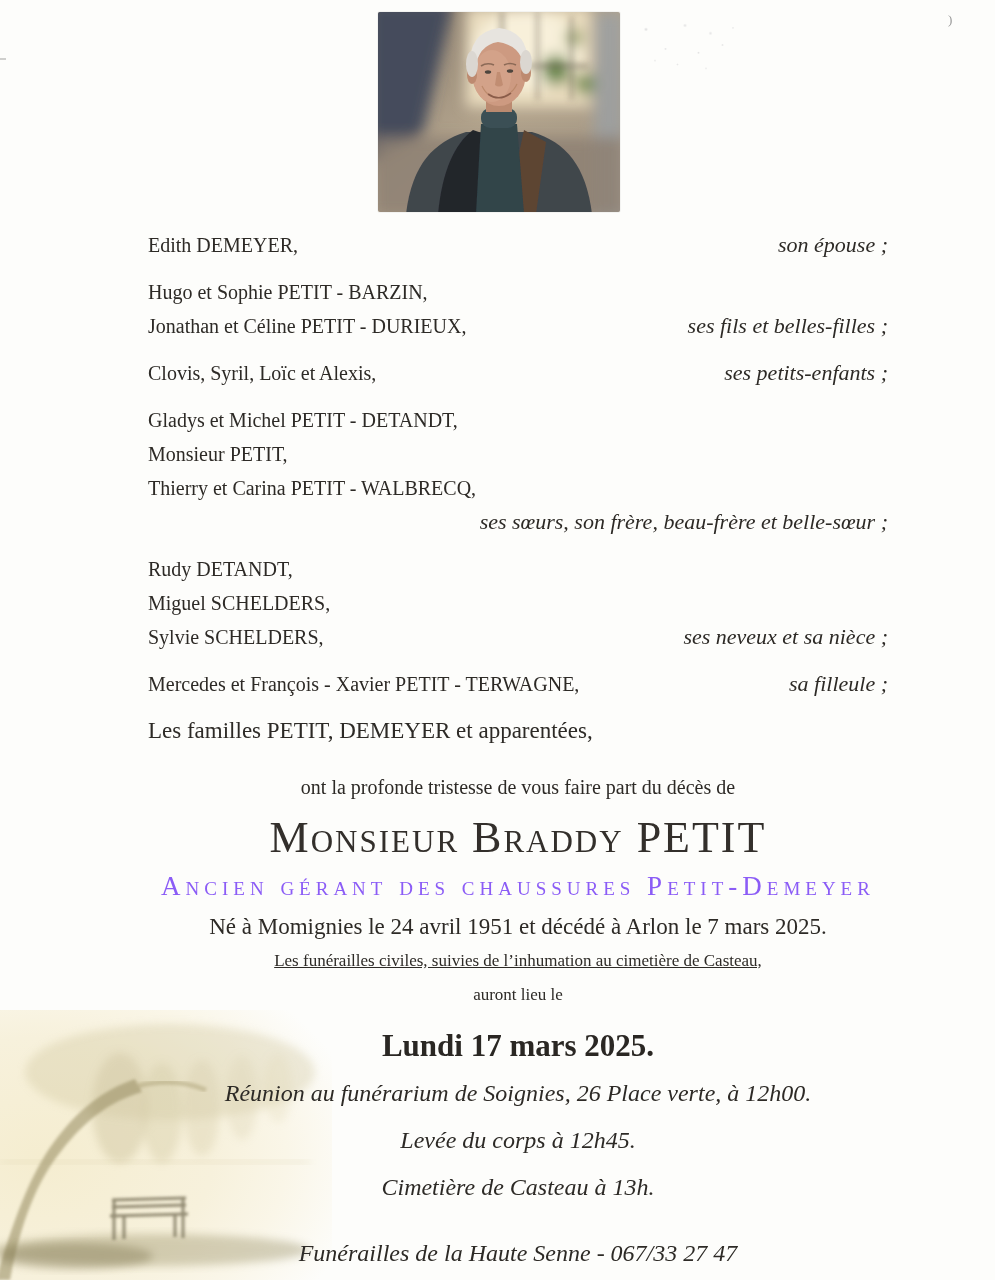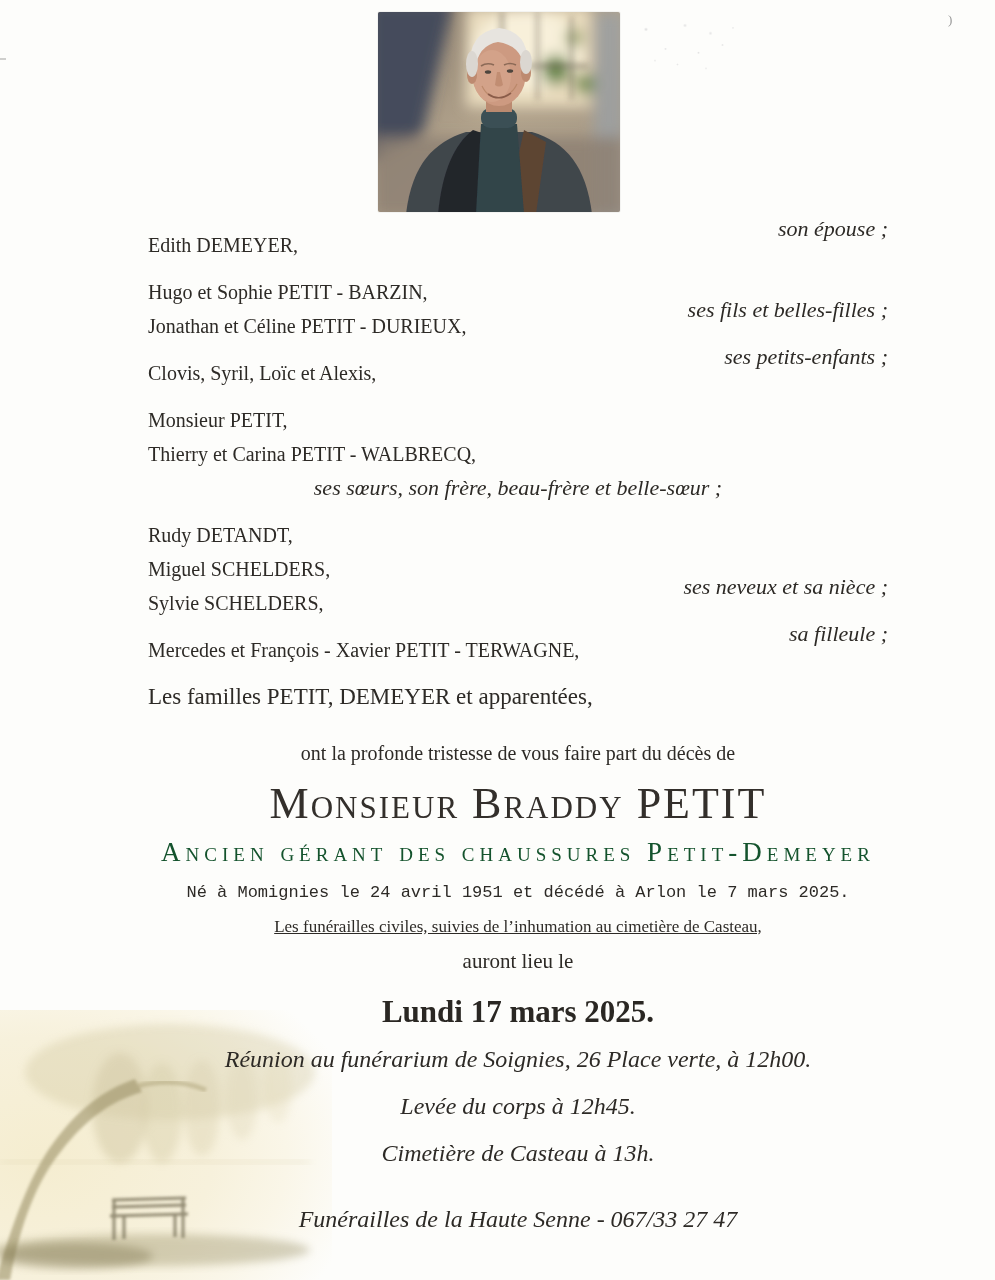--- a/index.html
+++ b/index.html
@@ -41,36 +41,36 @@
       radial-gradient(2px 2px at 52% 80%, rgba(110,110,120,.14), transparent 70%),
       radial-gradient(2px 2px at 18% 70%, rgba(110,110,120,.15), transparent 70%);
   }
   .corner-mark{position:absolute;left:948px;top:12px;color:#9a9a9a;font-size:13px;}
   .edge-mark{position:absolute;left:0;top:58px;width:6px;height:2px;background:rgba(120,120,120,.35);}
   
   .content{position:absolute;left:148px;top:228px;width:740px;}
   .mourner-group{position:relative;margin-bottom:13px;}
   .name-line{font-size:20px;line-height:34px;white-space:nowrap;}
   .relation{font-style:italic;font-size:22px;line-height:34px;white-space:nowrap;}
-  .relation.abs{position:absolute;right:0;bottom:16px;}
-  .relation.own-line{display:block;text-align:center;font-family:Liberation Serif, serif;}
+  .relation.abs{position:absolute;right:0;bottom:0;}
+  .relation.own-line{display:block;text-align:right;font-family:Liberation Serif, serif;}
   .families-line{font-size:23px;line-height:34px;margin-top:6px;}
   .center{text-align:center;}
   .intro-line{font-size:20px;line-height:34px;margin-top:22px;}
   .deceased-name{
     font-size:44px;line-height:56px;margin-top:6px;
     font-variant:small-caps;letter-spacing:2px;color:#332f2b;
   }
   .deceased-subtitle{
     font-size:27px;line-height:36px;margin-top:2px;
-    font-variant:small-caps;letter-spacing:5px;color:#14532d;
-  }
-  .life-dates{font-size:17px;line-height:34px;margin-top:6px;font-family:Liberation Mono, monospace;}
+    font-variant:small-caps;letter-spacing:5px;color:#8b5cf6;
+  }
+  .life-dates{font-size:23px;line-height:34px;margin-top:6px;}
   .funeral-line1{font-size:17px;line-height:34px;text-decoration:underline;}
-  .funeral-line2{font-size:21px;line-height:34px;}
+  .funeral-line2{font-size:17px;line-height:34px;}
   .date-line{font-size:31px;line-height:44px;margin-top:12px;font-weight:bold;color:#2a2723;}
   .event-line{font-style:italic;font-size:24px;line-height:34px;}
   .event-1{margin-top:8px;text-align:center;}
   .event-2{margin-top:13px;text-align:center;}
   .event-3{margin-top:13px;}
   .footer-line{font-style:italic;font-size:24px;line-height:34px;margin-top:32px;}
 </style>
 </head>
 <body>
 
@@ -187,20 +187,21 @@
       <div class="name-line">Jonathan et Céline PETIT - DURIEUX,</div>
       <span class="relation abs">ses fils et belles-filles ;</span>
     </div>
 
     <div class="mourner-group">
       <div class="name-line">Clovis, Syril, Loïc et Alexis,</div>
       <span class="relation abs">ses petits-enfants ;</span>
     </div>
 
     <div class="mourner-group">
+      <div class="name-line">Gladys et Michel PETIT - DETANDT,</div>
       <div class="name-line">Monsieur PETIT,</div>
       <div class="name-line">Thierry et Carina PETIT - WALBRECQ,</div>
       <span class="relation own-line">ses sœurs, son frère, beau-frère et belle-sœur ;</span>
     </div>
 
     <div class="mourner-group">
       <div class="name-line">Rudy DETANDT,</div>
       <div class="name-line">Miguel SCHELDERS,</div>
       <div class="name-line">Sylvie SCHELDERS,</div>
       <span class="relation abs">ses neveux et sa nièce ;</span>

